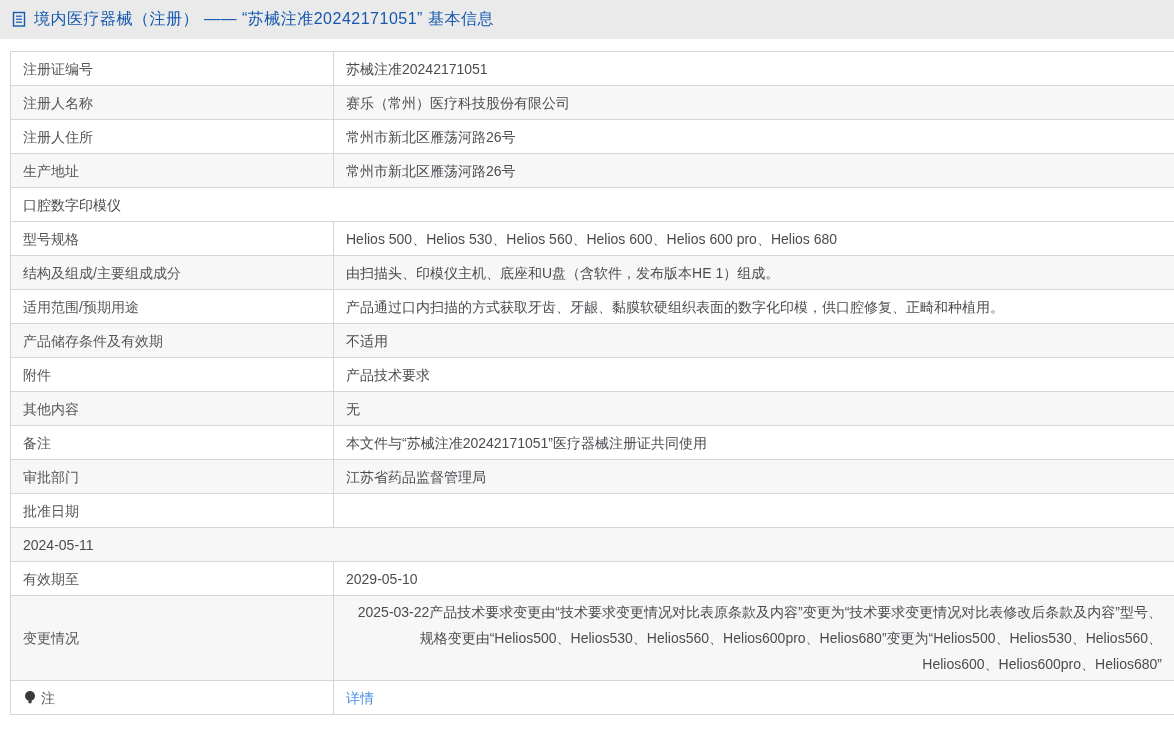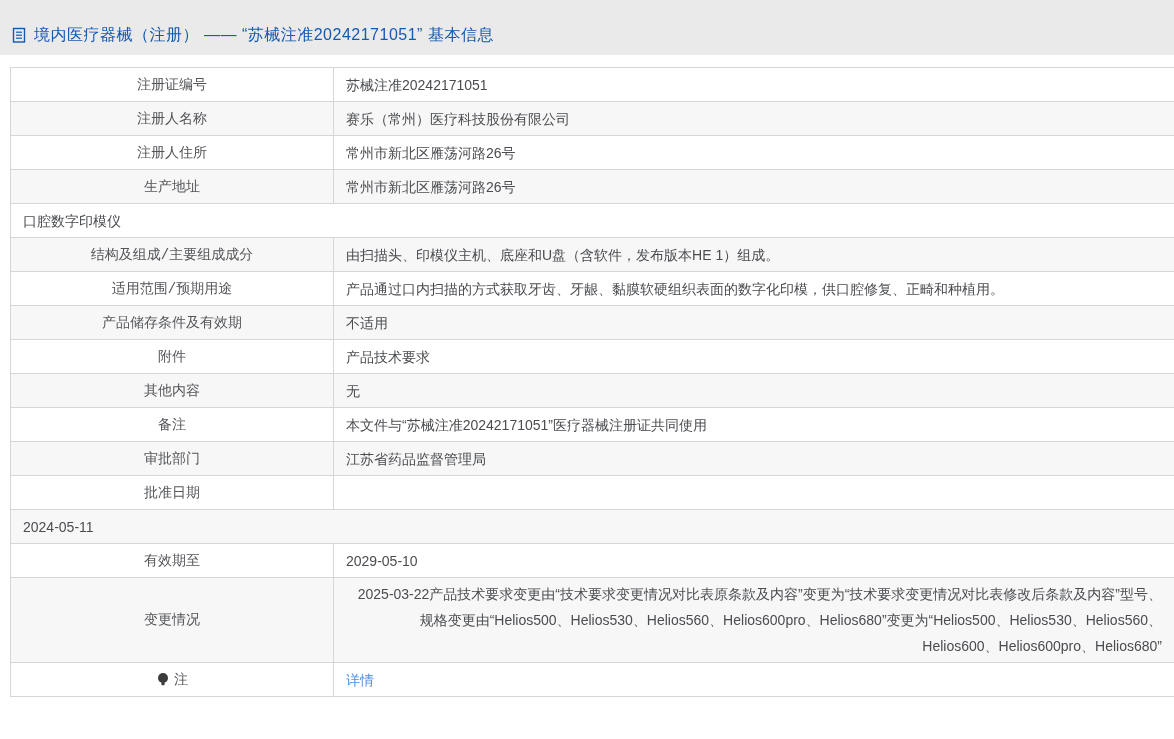--- a/index.html
+++ b/index.html
@@ -11,43 +11,43 @@
     --label:#54565a;
     --value:#4a4c50;
   }
   html,body{margin:0;padding:0;}
   body{
     width:1174px;height:739px;overflow:hidden;background:#fff;
     font-family:"Liberation Sans","DejaVu Sans",sans-serif;
   }
   .topbar{
     height:39px;background:var(--band);
-    display:flex;align-items:center;gap:7px;padding:16px 0 0 11px;
+    display:flex;align-items:center;gap:7px;padding:0 0 0 11px;
   }
   .doc-icon{display:flex;align-items:center;}
   .title{
     font-size:16px;font-weight:400;color:var(--accent);margin:0;
     letter-spacing:0.5px;
   }
   .table{
     margin:12px 0 0 10px;
     border-top:1px solid var(--border);
     border-left:1px solid var(--border);
   }
   .row{display:flex;background:#fff;border-bottom:1px solid var(--border);}
   .row.alt{background:var(--row-alt);}
   .cell{
     display:flex;align-items:center;
     font-size:14px;line-height:26px;min-height:33px;
     padding:3px 12px;box-sizing:border-box;
   }
   .label{
-    width:323px;flex-shrink:0;justify-content:center;
+    width:323px;flex-shrink:0;justify-content:flex-start;
     color:var(--label);text-align:right;
-    border-right:1px solid var(--border);gap:4px;font-family:Liberation Mono, monospace;
+    border-right:1px solid var(--border);gap:4px;
   }
   .value{flex:1;color:var(--value);text-align:right;}
   .value a.link{color:var(--link);text-decoration:none;}
   .bulb{display:flex;align-items:center;}
 </style>
 </head>
 <body>
 
 <div class="page">
   <header class="topbar">
@@ -82,20 +82,26 @@
         <div class="cell value">常州市新北区雁荡河路26号</div>
       </div>
       <div class="row alt">
         <div class="cell label">
           <span>生产地址</span>
         </div>
         <div class="cell value">常州市新北区雁荡河路26号</div>
       </div>
       <div class="row">
         <div class="cell value">口腔数字印模仪</div>
+      </div>
+      <div class="row">
+        <div class="cell label">
+          <span>型号规格</span>
+        </div>
+        <div class="cell value">Helios 500、Helios 530、Helios 560、Helios 600、Helios 600 pro、Helios 680</div>
       </div>
       <div class="row alt">
         <div class="cell label">
           <span>结构及组成/主要组成成分</span>
         </div>
         <div class="cell value">由扫描头、印模仪主机、底座和U盘（含软件，发布版本HE 1）组成。</div>
       </div>
       <div class="row">
         <div class="cell label">
           <span>适用范围/预期用途</span>

